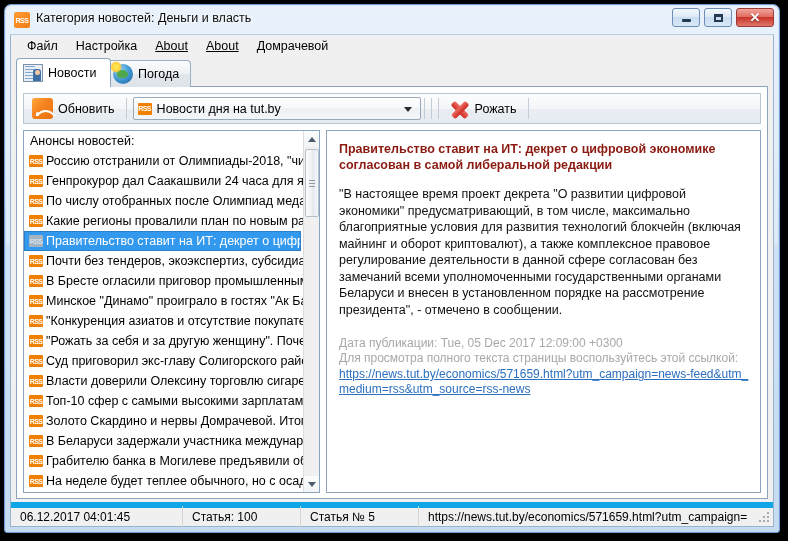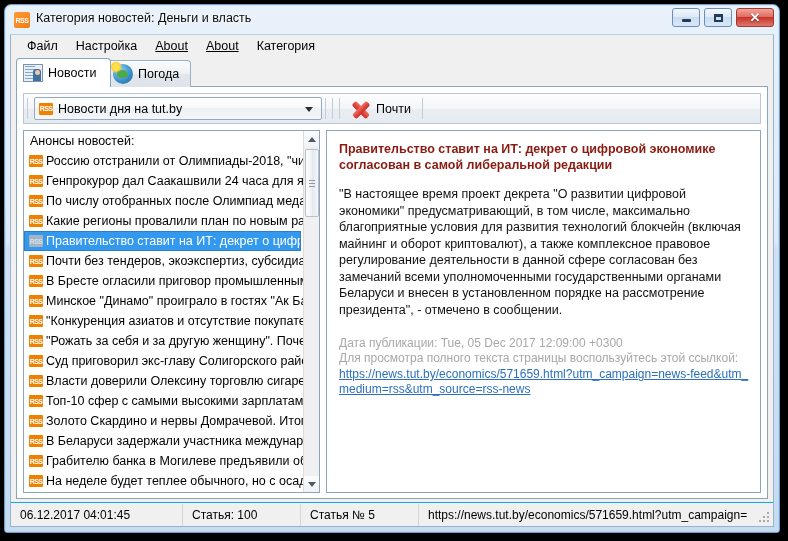--- a/index.html
+++ b/index.html
@@ -492,21 +492,21 @@
     cursor: default;
     display: block;
   }
 
   
   #statusbar {
     position: absolute;
     left: 0; bottom: 0;
     width: 762px; height: 24px;
     background: #f0f0f0;
-    border-top: 1px solid #0ea5e9;
+    border-top: 6px solid #0ea5e9;
     box-sizing: border-box;
     display: flex;
     align-items: center;
   }
   .sb-cell {
     height: 22px;
     display: flex;
     align-items: center;
     font-size: 12px;
     color: #000;
@@ -590,21 +590,21 @@
     </div>
   </div>
 
   <div id="client">
 
     <div id="menubar">
       <div class="menu-item">Файл</div>
       <div class="menu-item">Настройка</div>
       <div class="menu-item"><u>About</u></div>
       <div class="menu-item"><u>About</u></div>
-      <div class="menu-item">Категория</div>
+      <div class="menu-item">Домрачевой</div>
     </div>
 
     <div id="tabstrip">
       <div class="tab inactive" id="tab-weather">
         <span class="tabicon ico-globe">
           <span class="land"></span>
               <span class="sun"></span>
         </span>
         <span>Погода</span>
       </div>
@@ -613,37 +613,41 @@
           <span class="grid"></span>
               <span class="head"></span>
         </span>
         <span>Новости</span>
       </div>
     </div>
 
     <div id="tabpage">
 
       <div id="toolbar">
+        <div class="tb-btn">
+          <span class="tb-icon rss-sq"></span>
+          <span>Обновить</span>
+        </div>
         <div class="tb-sep"></div>
         <div id="combo">
           <span class="rss-tile">
                 <span>RSS</span>
               </span>
           <span id="combo-text">Новости дня на tut.by</span>
           <span id="combo-arrow"></span>
         </div>
         <div class="tb-sep"></div>
         <div class="tb-sep"></div>
         <div class="tb-sep"></div>
         <div class="tb-btn">
           <span class="tb-icon ico-x">
                 <b></b>
                 <i></i>
               </span>
-          <span>Почти</span>
+          <span>Рожать</span>
         </div>
         <div class="tb-sep"></div>
       </div>
 
       <div id="leftpane">
         <div id="list-header">Анонсы новостей:</div>
         <div id="listbox">
               <div class="list-row">
                 <span class="rss-tile">
                   <span>RSS</span>

